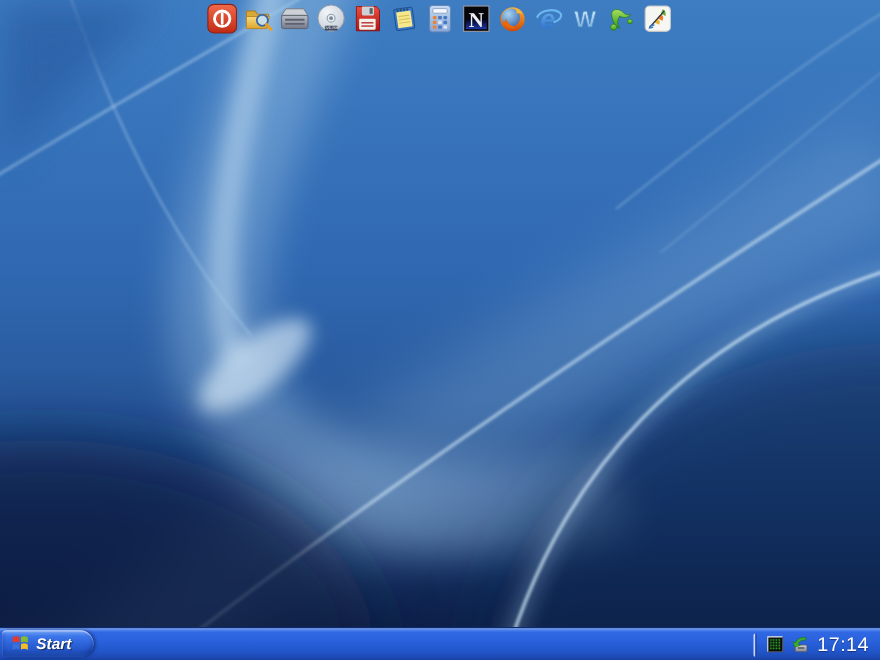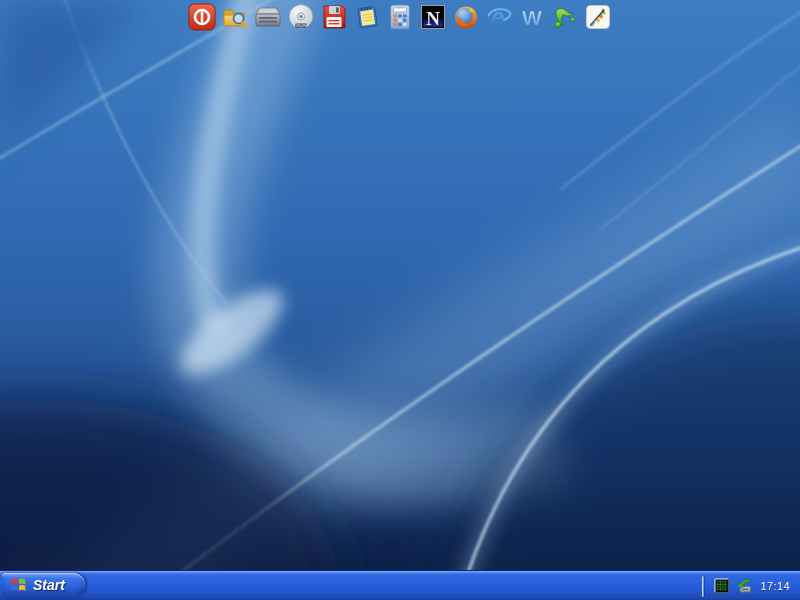--- a/index.html
+++ b/index.html
@@ -26,21 +26,21 @@
                inset 0 -3px 4px rgba(8,28,96,.45),
                2px 0 3px rgba(0,10,50,.45);}
   .start-label{color:#fff;font-size:14px;font-weight:bold;font-style:italic;
     text-shadow:1px 1px 1px rgba(0,0,0,.6);padding-bottom:1px;}
   .tray{position:absolute;right:0;top:1px;bottom:0;display:flex;
         align-items:center;padding-right:10px;}
   .tray-divider{width:3px;height:21px;margin-right:9px;border-radius:2px;
     background:linear-gradient(90deg,rgba(255,255,255,.75) 0 1px,rgba(16,48,150,.55) 2px 3px);}
   .tray-icon{width:16px;height:16px;margin-right:6px;cursor:pointer;}
   .tray-icon svg{display:block;width:16px;height:16px;}
-  .clock{color:#fff;font-size:11px;letter-spacing:.4px;
+  .clock{color:#fff;font-size:18px;letter-spacing:.4px;
          text-shadow:0 1px 1px rgba(0,10,60,.5);padding-left:2px;text-align:center;}
 </style>
 </head>
 <body>
 
 <div class="screen">
 
   <svg class="wallpaper" viewBox="0 0 800 600" preserveAspectRatio="none">
     <defs>
       <linearGradient id="sky" x1="0" y1="0" x2="0" y2="1">

